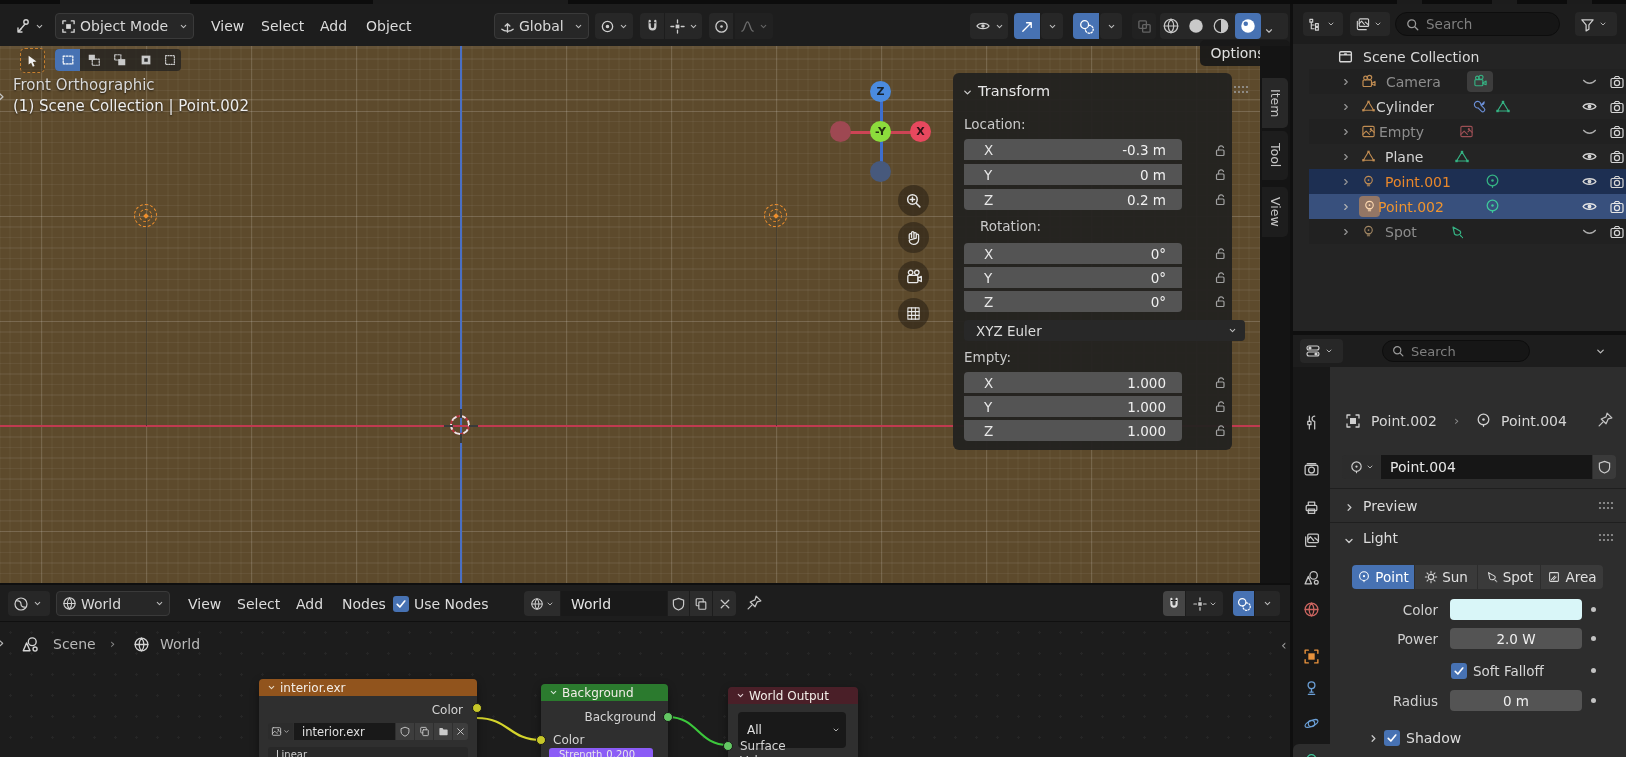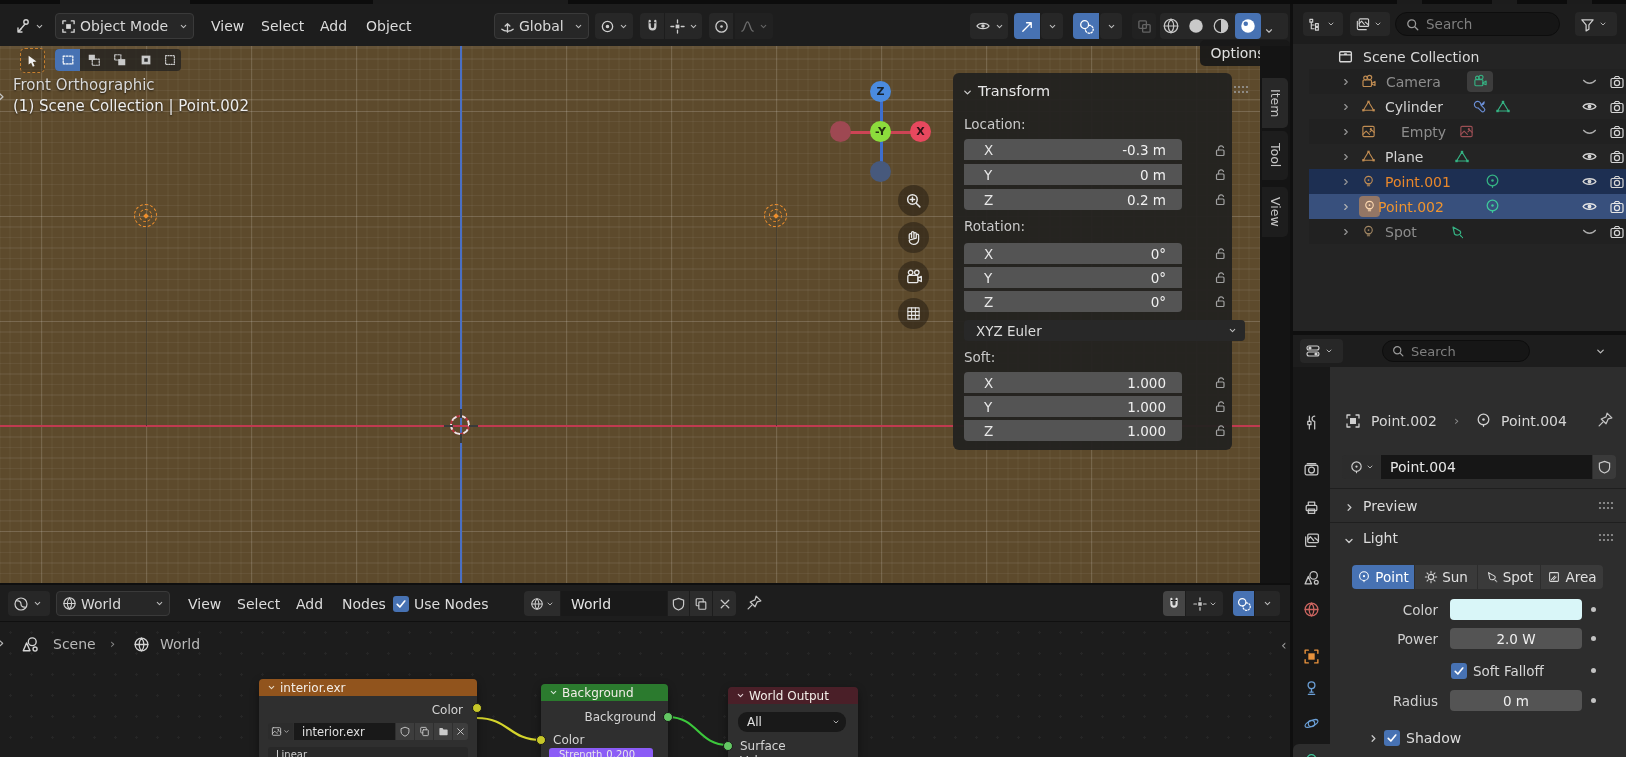--- a/index.html
+++ b/index.html
@@ -392,21 +392,21 @@
         </svg></span></span>
   <span class="lock" style="left:259px;top:93px"><span class="i" style="width:16px;height:16px"><svg viewBox="0 0 16 16" fill="none" stroke="currentColor" stroke-width="1.2" stroke-linecap="round" stroke-linejoin="round">
           <rect x="4.5" y="8" width="7.5" height="5.5" rx="1"></rect>
           <path d="M6.5 8 V6.5 a2.6 2.6 0 0 1 5 -1"></path>
         </svg></span></span>
   <span class="lock" style="left:259px;top:118px"><span class="i" style="width:16px;height:16px"><svg viewBox="0 0 16 16" fill="none" stroke="currentColor" stroke-width="1.2" stroke-linecap="round" stroke-linejoin="round">
           <rect x="4.5" y="8" width="7.5" height="5.5" rx="1"></rect>
           <path d="M6.5 8 V6.5 a2.6 2.6 0 0 1 5 -1"></path>
         </svg></span></span>
 
-  <div class="plabel" style="left:11px;top:145px">Rotation:</div>
+  <div class="plabel" style="left:27px;top:145px">Rotation:</div>
   <div class="vfield" style="left:11px;top:170px;width:218px;height:21px;border-radius:4px 4px 0 0">
       <span class="ax">X</span>
       <span class="val">0°</span>
     </div>
   <div class="vfield" style="left:11px;top:194px;width:218px;height:21px;border-radius:0">
       <span class="ax">Y</span>
       <span class="val">0°</span>
     </div>
   <div class="vfield" style="left:11px;top:218px;width:218px;height:21px;border-radius:0 0 4px 4px">
       <span class="ax">Z</span>
@@ -427,21 +427,21 @@
 
   <div class="r" style="left:11px;top:247px;width:281px;height:21px;background:#282828;border-radius:4px;display:flex;align-items:center">
     <span style="margin-left:12px;font-size:13.5px;color:#dcdcdc">XYZ Euler</span>
     <span class="i chev" style="margin-left:auto;margin-right:8px">
         <svg viewBox="0 0 16 16" fill="none" stroke="currentColor" stroke-width="1.8" stroke-linecap="round" stroke-linejoin="round">
           <path d="M4 6 L8 10 L12 6"></path>
         </svg>
       </span>
   </div>
 
-  <div class="plabel" style="left:11px;top:276px">Soft:</div>
+  <div class="plabel" style="left:11px;top:276px">Empty:</div>
   <div class="vfield" style="left:11px;top:299px;width:218px;height:21px;border-radius:4px 4px 0 0">
       <span class="ax">X</span>
       <span class="val">1.000</span>
     </div>
   <div class="vfield" style="left:11px;top:323px;width:218px;height:21px;border-radius:0">
       <span class="ax">Y</span>
       <span class="val">1.000</span>
     </div>
   <div class="vfield" style="left:11px;top:347px;width:218px;height:21px;border-radius:0 0 4px 4px">
       <span class="ax">Z</span>
@@ -707,21 +707,21 @@
 
   <div class="r" style="left:728px;top:102px;width:130px;height:70px;background:rgba(48,48,48,0.96);border-radius:5px 5px 0 0;box-shadow:0 3px 8px rgba(0,0,0,0.4)">
     <div class="node-hdr" style="background:#4a1f28">
       <span class="i chev" style="width:9px;height:9px;color:#e8d8dc">
           <svg viewBox="0 0 16 16" fill="none" stroke="currentColor" stroke-width="1.8" stroke-linecap="round" stroke-linejoin="round">
             <path d="M4 6 L8 10 L12 6"></path>
           </svg>
         </span>
       <span>World Output</span>
     </div>
-    <div class="r" style="left:10px;top:25px;width:108px;height:20px;background:#191919;border-radius:9px;display:flex;align-items:center">
+    <div class="r" style="left:10px;top:25px;width:108px;height:36px;background:#191919;border-radius:4px;display:flex;align-items:center">
       <span style="margin-left:9px;font-size:12px;color:#e0e0e0">All</span>
       <span class="i chev" style="margin-left:auto;margin-right:6px;width:8px;height:8px">
           <svg viewBox="0 0 16 16" fill="none" stroke="currentColor" stroke-width="1.8" stroke-linecap="round" stroke-linejoin="round">
             <path d="M4 6 L8 10 L12 6"></path>
           </svg>
         </span>
     </div>
     <div class="nlabel" style="left:12px;top:52px">Surface</div>
     <div class="nlabel" style="left:12px;top:67px">Volume</div>
     <div class="sock" style="left:-5px;top:54px;background:#63c763"></div>
@@ -840,21 +840,21 @@
         </svg>
       </span>
     <span class="i" style="width:15px;height:15px;color:#c08c52;margin-left:10px">
         <svg viewBox="0 0 16 16" fill="none" stroke="currentColor" stroke-width="1.2" stroke-linecap="round" stroke-linejoin="round">
           <path d="M8 3 L13.5 12 H2.5 Z"></path>
           <rect x="6.8" y="1.8" width="2.4" height="2.4" fill="currentColor" stroke="none"></rect>
           <rect x="1.3" y="10.8" width="2.4" height="2.4" fill="currentColor" stroke="none"></rect>
           <rect x="12.3" y="10.8" width="2.4" height="2.4" fill="currentColor" stroke="none"></rect>
         </svg>
       </span>
-    <span style="margin-left:9px;font-size:14px;color:#d2d2d2">Cylinder</span>
+    <span style="font-size:14px;color:#d2d2d2">Cylinder</span>
     <span class="i" style="position:absolute;left:163px;width:15px;height:15px;color:#6b8fd6">
         <svg viewBox="0 0 16 16" fill="none" stroke="currentColor" stroke-width="1.2" stroke-linecap="round" stroke-linejoin="round">
           <path d="M9.5 6.5 a3.5 3.5 0 1 0 -3 3 L10 13 a1.8 1.8 0 0 0 3 -3 Z M9.5 6.5 L13 3 a3.5 3.5 0 0 1 -3.5 3.5"></path>
         </svg>
       </span>
     <span class="i" style="position:absolute;left:186px;width:16px;height:16px;color:#35b283">
         <svg viewBox="0 0 16 16" fill="none" stroke="currentColor" stroke-width="1.2" stroke-linecap="round" stroke-linejoin="round">
           <path d="M8 3 L13.5 12 H2.5 Z"></path>
           <rect x="6.8" y="1.8" width="2.4" height="2.4" fill="currentColor" stroke="none"></rect>
           <rect x="1.3" y="10.8" width="2.4" height="2.4" fill="currentColor" stroke="none"></rect>
@@ -882,21 +882,21 @@
           <path d="M6 4 L10 8 L6 12"></path>
         </svg>
       </span>
     <span class="i" style="width:15px;height:15px;color:#c08c52;margin-left:10px">
         <svg viewBox="0 0 16 16" fill="none" stroke="currentColor" stroke-width="1.2" stroke-linecap="round" stroke-linejoin="round">
           <rect x="2" y="2.5" width="12" height="11" rx="1.2"></rect>
           <path d="M2 11 l3.5 -3.5 L9 11 M9.5 8.5 l2 -2 L14 9"></path>
           <circle cx="10.5" cy="5.5" r="1.2" fill="currentColor" stroke="none"></circle>
         </svg>
       </span>
-    <span style="margin-left:25px;font-size:14px;color:#8d8d8d">Empty</span>
+    <span style="margin-left:3px;font-size:14px;color:#8d8d8d">Empty</span>
     <span class="i" style="position:absolute;left:150px;width:15px;height:15px;color:#9c4f54">
         <svg viewBox="0 0 16 16" fill="none" stroke="currentColor" stroke-width="1.2" stroke-linecap="round" stroke-linejoin="round">
           <rect x="2" y="2.5" width="12" height="11" rx="1.2"></rect>
           <path d="M2 11 l3.5 -3.5 L9 11 M9.5 8.5 l2 -2 L14 9"></path>
           <circle cx="10.5" cy="5.5" r="1.2" fill="currentColor" stroke="none"></circle>
         </svg>
       </span>
     <span class="i" style="position:absolute;left:272px;width:17px;height:17px;color:#ababab">
         <svg viewBox="0 0 16 16" fill="none" stroke="currentColor" stroke-width="1.4" stroke-linecap="round" stroke-linejoin="round">
           <path d="M2.5 7 C5 10.5 11 10.5 13.5 7"></path>

